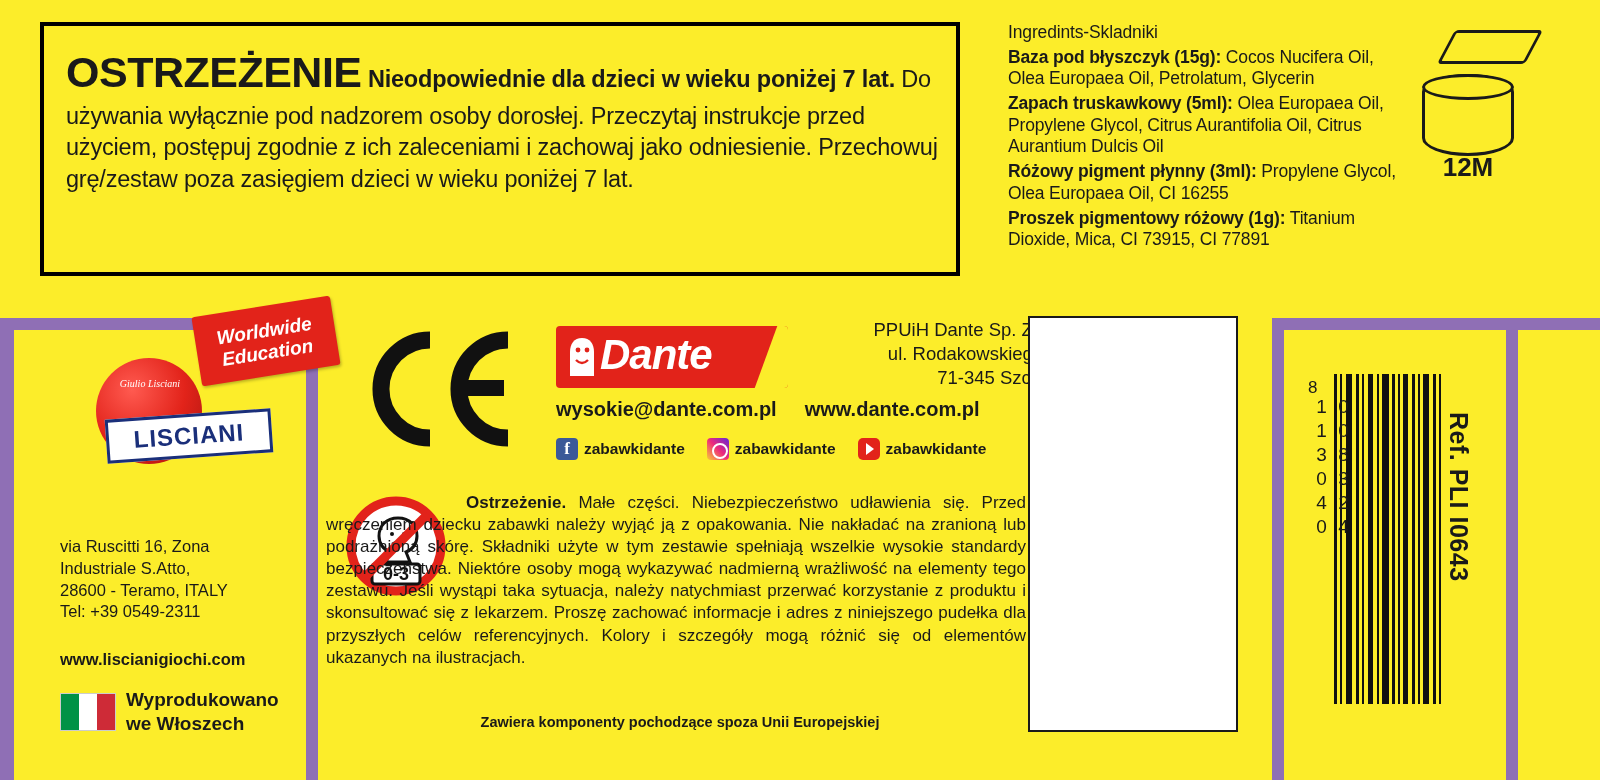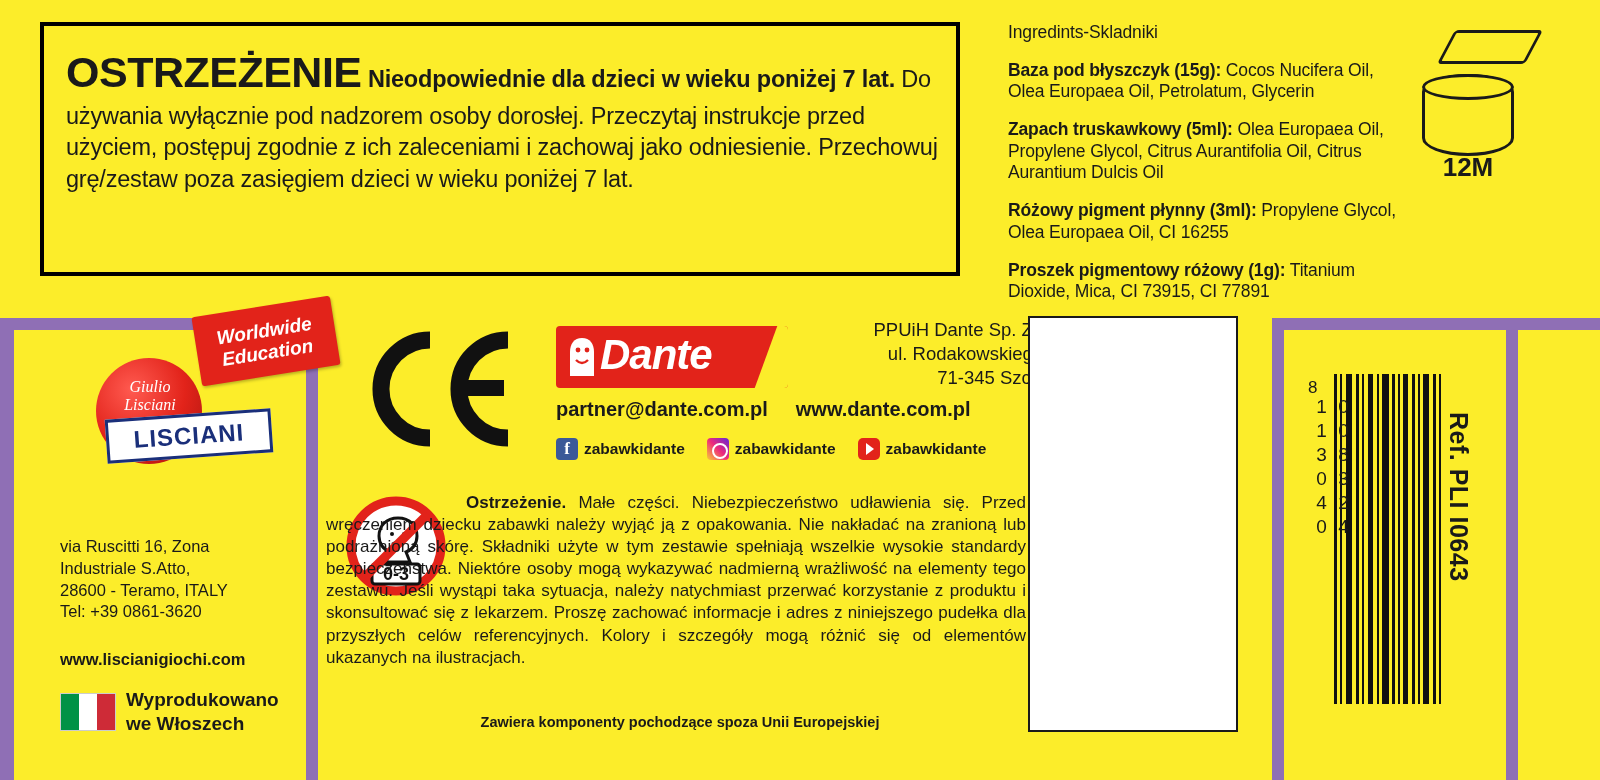--- a/index.html
+++ b/index.html
@@ -50,21 +50,21 @@
     vertical-align: baseline;
   }
   .warning-bold { font-weight: bold; }
 
   
   .ingredients {
     position: absolute; left: 1008px; top: 22px; width: 400px;
     font-size: 17.5px; line-height: 1.24; letter-spacing: -0.15px;
   }
   .ing-head { font-weight: normal; }
-  .ing-line { margin-top: 16px; }
+  .ing-line { margin-top: 3px; }
   .ing-label { font-weight: bold; }
 
   
   .pao {
     position: absolute; left: 1418px; top: 28px; width: 120px; height: 160px;
   }
   .pao-lid {
     position: absolute; left: 28px; top: 2px; width: 88px; height: 34px;
     border: 3px solid #1a1a1a;
     border-radius: 4px;
@@ -102,21 +102,21 @@
   }
 
   
   .lisc-sphere {
     position: absolute; left: 96px; top: 358px; width: 106px; height: 106px;
     border-radius: 50%;
     background: radial-gradient(circle at 34% 30%, #ff5a50 0%, #e2231a 52%, #a5140f 100%);
   }
   .lisc-sign {
     position: absolute; left: 112px; top: 378px; width: 76px;
-    color: #fff; font-size: 16px; font-style: italic; text-align: center;
+    color: #fff; font-size: 10px; font-style: italic; text-align: center;
     font-family: "Liberation Serif", serif;
   }
   .lisc-box {
     position: absolute; left: 106px; top: 414px; width: 166px; height: 44px;
     background: #fff; border: 3px solid #1a2f7a;
     transform: rotate(-4deg);
     display: flex; align-items: center; justify-content: center;
   }
   .lisc-box span {
     color: #1a2f7a; font-weight: bold; font-size: 24px; letter-spacing: 1px;
@@ -292,21 +292,21 @@
   </svg>
 </div>
 <div class="dante-word">Dante</div>
 
 <div class="dante-address">
   <div>PPUiH Dante Sp. Z. o. o</div>
   <div>ul. Rodakowskiego 1/5</div>
   <div>71-345 Szczecin</div>
 </div>
 <div class="dante-contact">
-  <span class="mail">partner@dante.com.pl</span><span class="web">www.dante.com.pl</span>
+  <span class="mail">wysokie@dante.com.pl</span><span class="web">www.dante.com.pl</span>
 </div>
 
 <div class="socials">
   <span class="social">
     <span class="soc-icon soc-fb">f</span>
     <span>zabawkidante</span>
   </span>
   <span class="social">
     <span class="soc-icon soc-ig"></span>
     <span>zabawkidante</span>
@@ -332,21 +332,21 @@
 
 <div class="small-warning">
   <b>Ostrzeżenie.</b><span> Małe części. Niebezpieczeństwo udławienia się. Przed wręczeniem dziecku zabawki należy wyjąć ją z opakowania. Nie nakładać na zranioną lub podrażnioną skórę. Składniki użyte w tym zestawie spełniają wszelkie wysokie standardy bezpieczeństwa. Niektóre osoby mogą wykazywać nadmierną wrażliwość na elementy tego zestawu. Jeśli wystąpi taka sytuacja, należy natychmiast przerwać korzystanie z produktu i skonsultować się z lekarzem. Proszę zachować informacje i adres z niniejszego pudełka dla przyszłych celów referencyjnych. Kolory i szczegóły mogą różnić się od elementów ukazanych na ilustracjach.</span>
 </div>
 <div class="eu-note">Zawiera komponenty pochodzące spoza Unii Europejskiej</div>
 
 <div class="lisc-address">
   <div>via Ruscitti 16, Zona</div>
   <div>Industriale S.Atto,</div>
   <div>28600 - Teramo, ITALY</div>
-  <div>Tel: +39 0861-3620</div>
+  <div>Tel: +39 0549-2311</div>
 </div>
 <div class="lisc-web">www.liscianigiochi.com</div>
 <div class="made-in">
   <span class="flag-it"></span>
   <span class="made-in-text">Wyprodukowano<br>we Włoszech</span>
 </div>
 
 <div class="white-box"></div>
 
 <div class="barcode-area">

